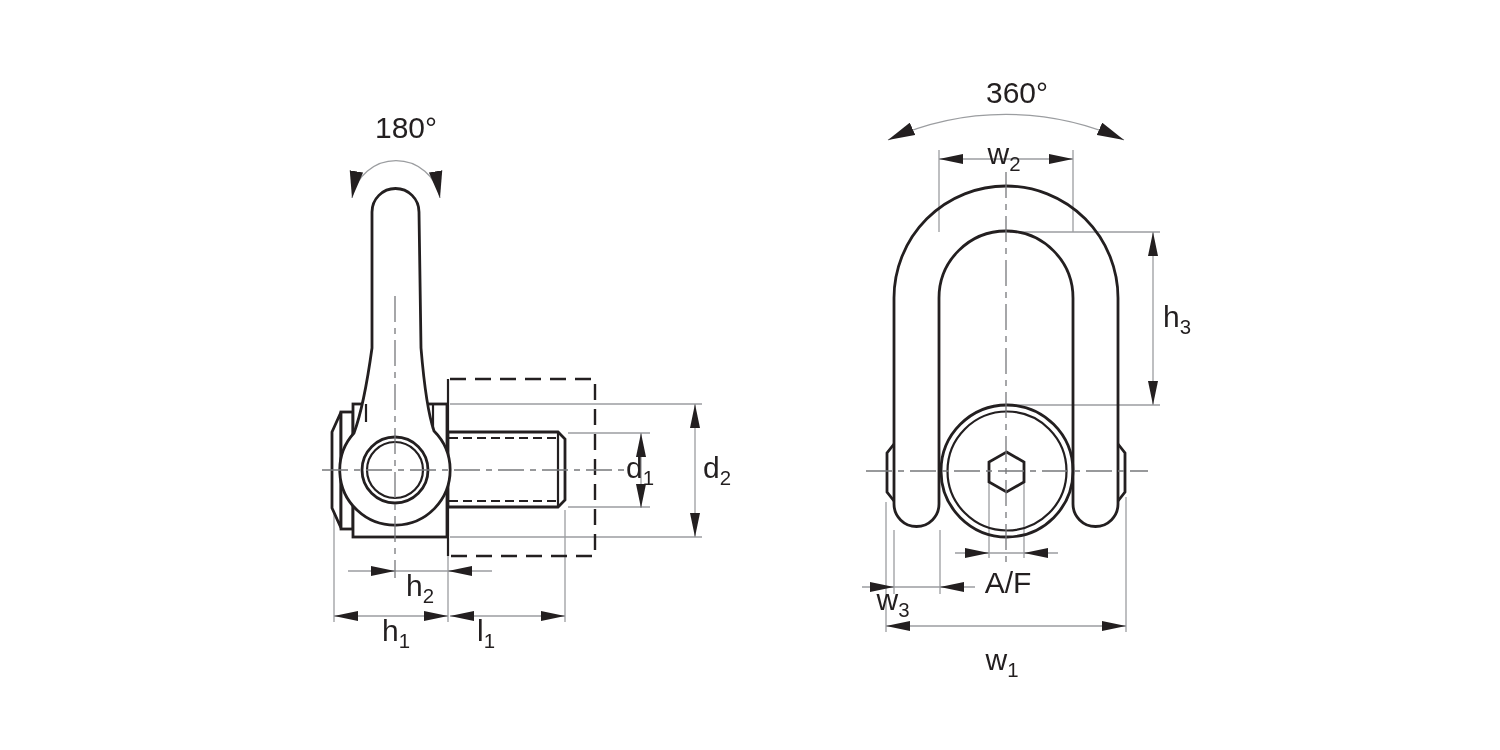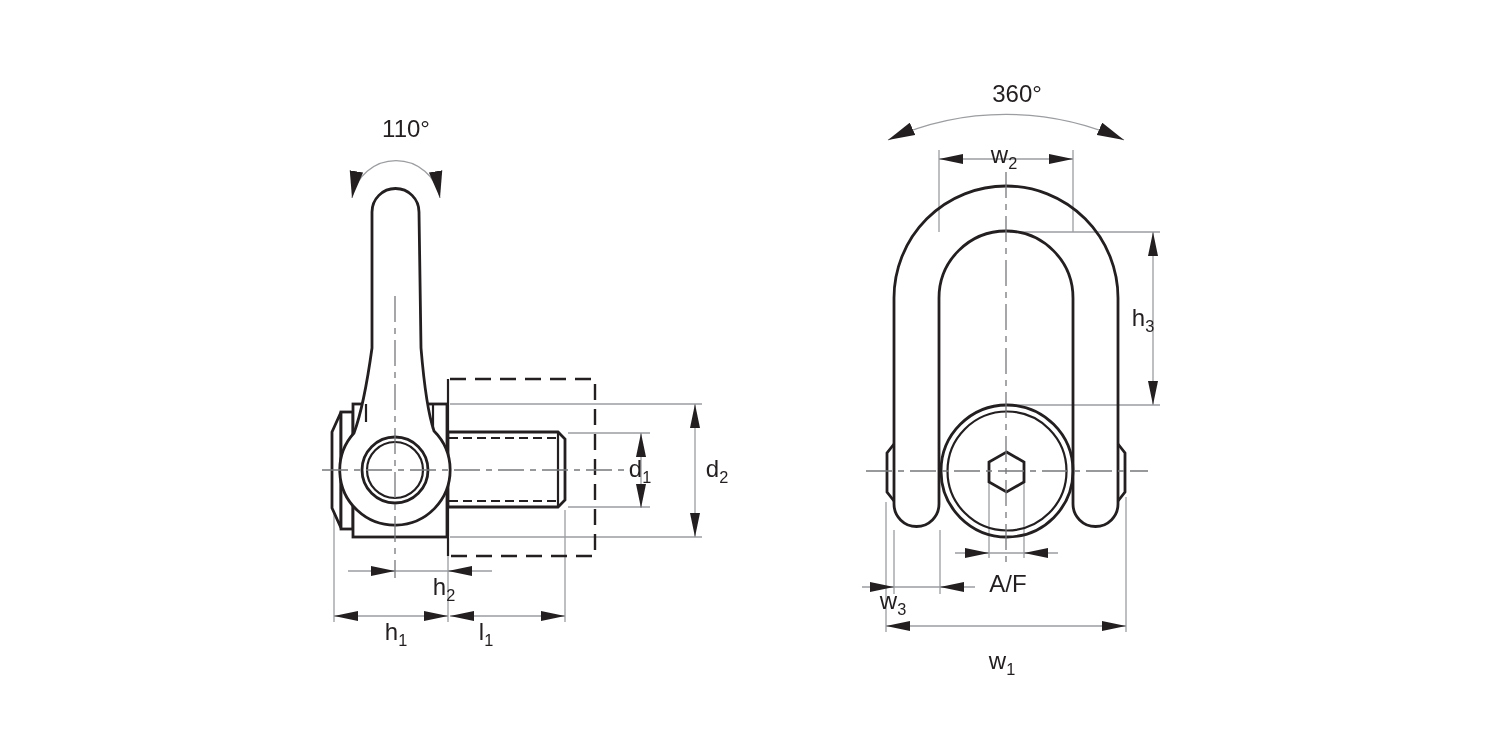--- a/index.html
+++ b/index.html
@@ -1,20 +1,20 @@
 <!DOCTYPE html>
 <html><head>
 <meta charset="utf-8">
 <style>
   html,body{margin:0;padding:0;background:#fff;}
   #canvas{position:relative;width:1500px;height:750px;background:#fff;overflow:hidden;
           font-family:"Liberation Sans",sans-serif;}
   #dwg{position:absolute;left:0;top:0;}
   .lbl{position:absolute;transform:translate(-50%,-50%);
-       font-size:24px;color:#231f20;white-space:nowrap;line-height:1;}
+       font-size:30px;color:#231f20;white-space:nowrap;line-height:1;}
   .lbl sub{font-size:0.68em;line-height:1;}
   
   .outline{stroke:#231f20;stroke-width:2.8;fill:none;}
   .outline-fill{stroke:#231f20;stroke-width:2.8;fill:#ffffff;}
   .thin-black{stroke:#231f20;stroke-width:2.2;fill:none;}
   .thread{stroke:#231f20;stroke-width:2.2;fill:none;stroke-dasharray:9 5;}
   .envelope{stroke:#231f20;stroke-width:2.4;fill:none;stroke-dasharray:16 9;}
   .dim{stroke:#9b9da0;stroke-width:1.3;fill:none;}
   .cl{stroke:#77787b;stroke-width:1.3;fill:none;stroke-dasharray:26 6 6 6;}
 </style>
@@ -136,28 +136,28 @@
     <circle cx="1007" cy="471" r="66" class="outline"></circle>
     <circle cx="1007" cy="471" r="59.5" class="thin-black"></circle>
 
     <path d="M1006.5,452 L1024,462 V482 L1006.5,492 L989,482 V462 Z" class="outline-fill"></path>
 
     <path d="M866,471 H1148" class="cl"></path>
     <path d="M1006,172 V562" class="cl"></path>
   </g>
 </svg>
 
-  <div class="lbl" style="left:406px;top:131px"><span>110°</span><sub></sub></div>
+  <div class="lbl" style="left:406px;top:131px"><span>180°</span><sub></sub></div>
   <div class="lbl" style="left:1017px;top:96px"><span>360°</span><sub></sub></div>
 
-  <div class="lbl" style="left:444px;top:589px"><span>h</span><sub>2</sub></div>
+  <div class="lbl" style="left:420px;top:589px"><span>h</span><sub>2</sub></div>
   <div class="lbl" style="left:396px;top:634px"><span>h</span><sub>1</sub></div>
   <div class="lbl" style="left:486px;top:634px"><span>l</span><sub>1</sub></div>
   <div class="lbl" style="left:640px;top:471px"><span>d</span><sub>1</sub></div>
   <div class="lbl" style="left:717px;top:471px"><span>d</span><sub>2</sub></div>
 
   <div class="lbl" style="left:1004px;top:157px"><span>w</span><sub>2</sub></div>
-  <div class="lbl" style="left:1143px;top:320px"><span>h</span><sub>3</sub></div>
+  <div class="lbl" style="left:1177px;top:320px"><span>h</span><sub>3</sub></div>
   <div class="lbl" style="left:1008px;top:586px"><span>A/F</span><sub></sub></div>
   <div class="lbl" style="left:893px;top:603px"><span>w</span><sub>3</sub></div>
   <div class="lbl" style="left:1002px;top:663px"><span>w</span><sub>1</sub></div>
 
 </div>
 
 </body></html>

